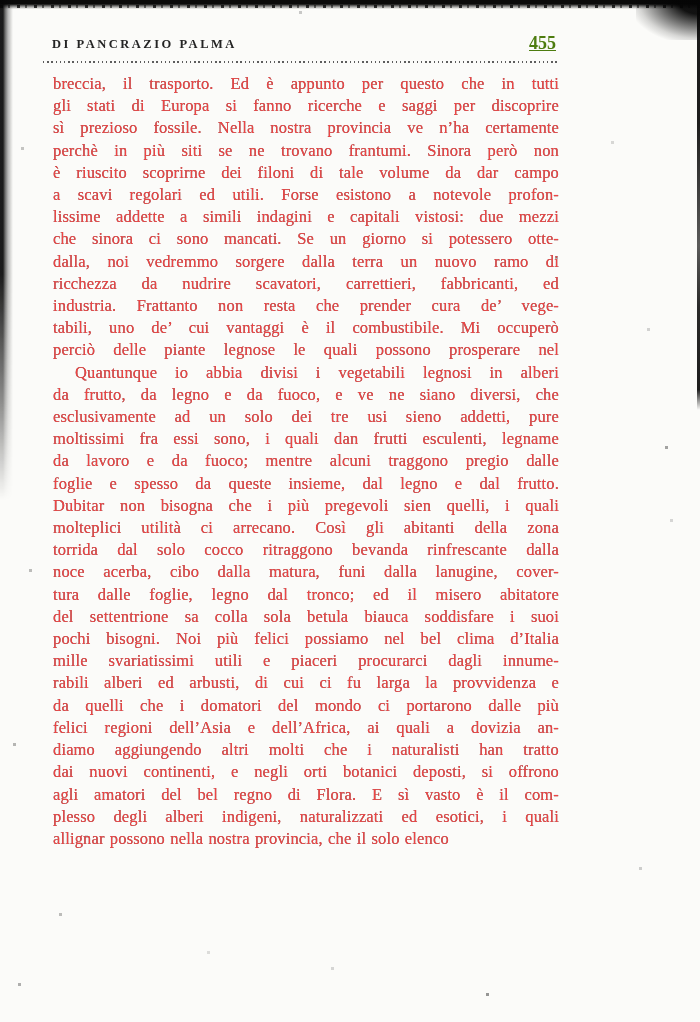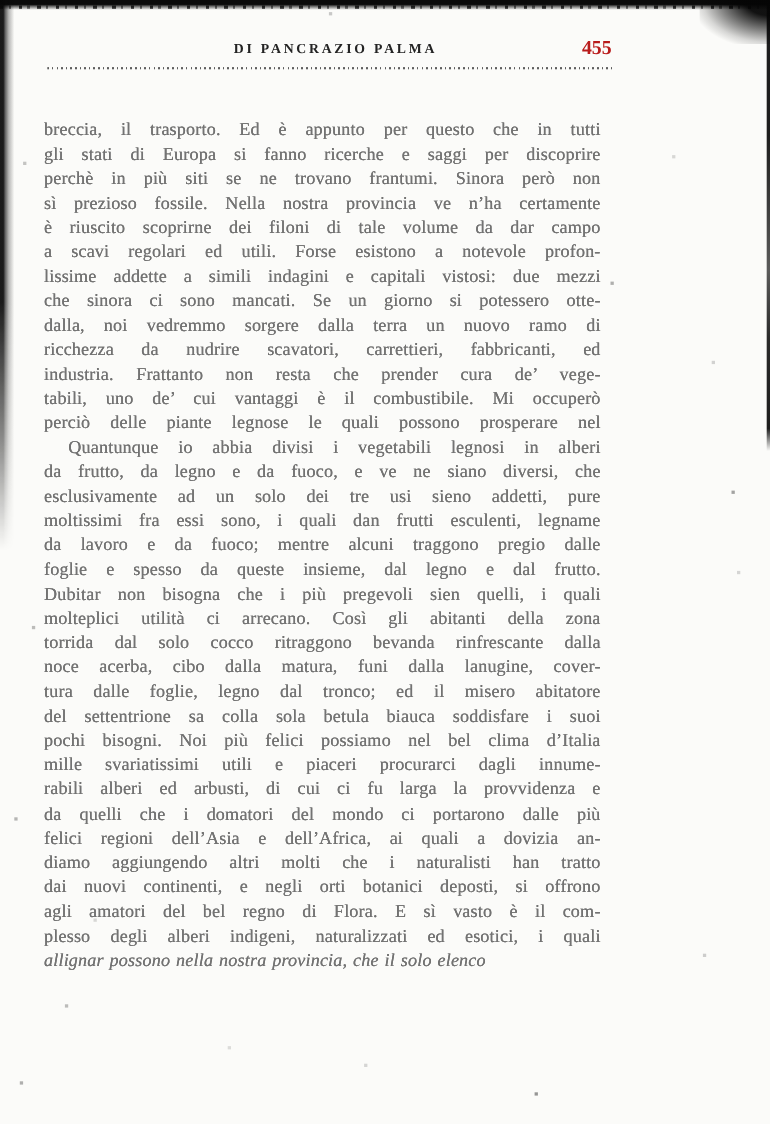--- a/index.html
+++ b/index.html
@@ -65,58 +65,57 @@
       300px 12px 0 1px rgba(0,0,0,0.20);
   }
 
   
   .running-head {
     position: absolute; left: 52px; top: 33px; width: 506px; height: 24px;
     font-size: 13px;
   }
   .running-title {
     position: absolute; left: 0; right: 0; top: 4px;
-    text-align: center;
+    text-align: left;
     font-weight: bold;
     letter-spacing: 2.5px;
     font-size: 12.5px;
     color: #242424;
   }
   .page-number {
     position: absolute; right: 2px; top: 0;
     font-weight: bold;
     font-size: 18px;
-    color: #b91c1c;
+    color: #4d7c0f;
+    text-decoration: underline;
   }
   .head-rule {
     position: absolute; left: 43px; top: 61px; width: 516px; height: 2px;
     background: repeating-linear-gradient(to right, #5d5d5d 0 1.4px, transparent 1.4px 4.2px);
   }
 
   
   .body-text {
-    position: absolute; left: 40px; top: 73px; width: 506px;
+    position: absolute; left: 53px; top: 73px; width: 506px;
     font-size: 16.5px;
     line-height: 22.2px;
     letter-spacing: 0.15px;
     word-spacing: 1px;
-    color: #737373;
+    color: #ef4444;
     text-shadow: 0 0 0.5px rgba(20,20,20,0.65);
-    margin-top: 34px;
   }
   .body-text .line {
     text-align: justify;
     -moz-text-align-last: justify;
     text-align-last: justify;
     white-space: normal;
   }
   .body-text .line.no-just {
     -moz-text-align-last: left;
     text-align-last: left;
-    font-style: italic;
   }
   .body-text .line.indent { text-indent: 22px; }
 </style>
 </head>
 <body>
 
 <div class="scan-page">
 
   <div class="edge-top"></div>
   <div class="edge-top-right"></div>
@@ -127,22 +126,22 @@
   <div class="running-head">
     <span class="running-title">DI PANCRAZIO PALMA</span>
     <span class="page-number">455</span>
   </div>
   <div class="head-rule"></div>
 
   <div class="body-text">
       <div>
         <div class="line">breccia, il trasporto. Ed è appunto per questo che in tutti</div>
         <div class="line">gli stati di Europa si fanno ricerche e saggi per discoprire</div>
+        <div class="line">sì prezioso fossile. Nella nostra provincia ve n’ha certamente</div>
         <div class="line">perchè in più siti se ne trovano frantumi. Sinora però non</div>
-        <div class="line">sì prezioso fossile. Nella nostra provincia ve n’ha certamente</div>
         <div class="line">è riuscito scoprirne dei filoni di tale volume da dar campo</div>
         <div class="line">a scavi regolari ed utili. Forse esistono a notevole profon-</div>
         <div class="line">lissime addette a simili indagini e capitali vistosi: due mezzi</div>
         <div class="line">che sinora ci sono mancati. Se un giorno si potessero otte-</div>
         <div class="line">dalla, noi vedremmo sorgere dalla terra un nuovo ramo di</div>
         <div class="line">ricchezza da nudrire scavatori, carrettieri, fabbricanti, ed</div>
         <div class="line">industria. Frattanto non resta che prender cura de’ vege-</div>
         <div class="line">tabili, uno de’ cui vantaggi è il combustibile. Mi occuperò</div>
         <div class="line">perciò delle piante legnose le quali possono prosperare nel</div>
       </div>

